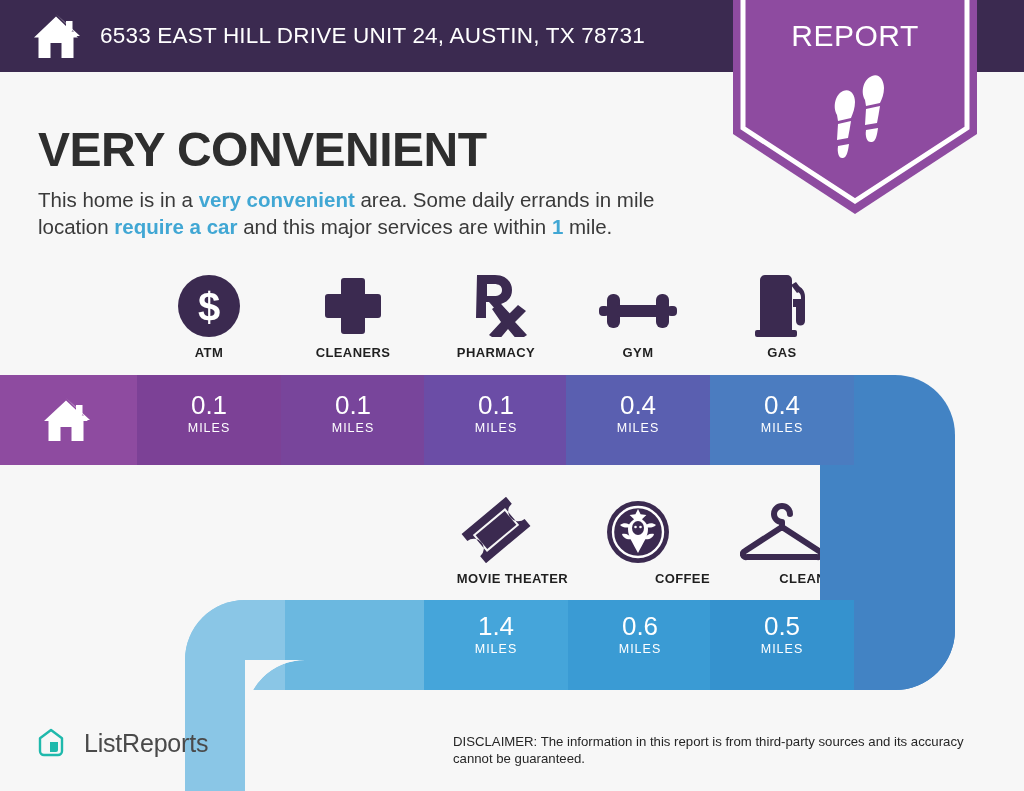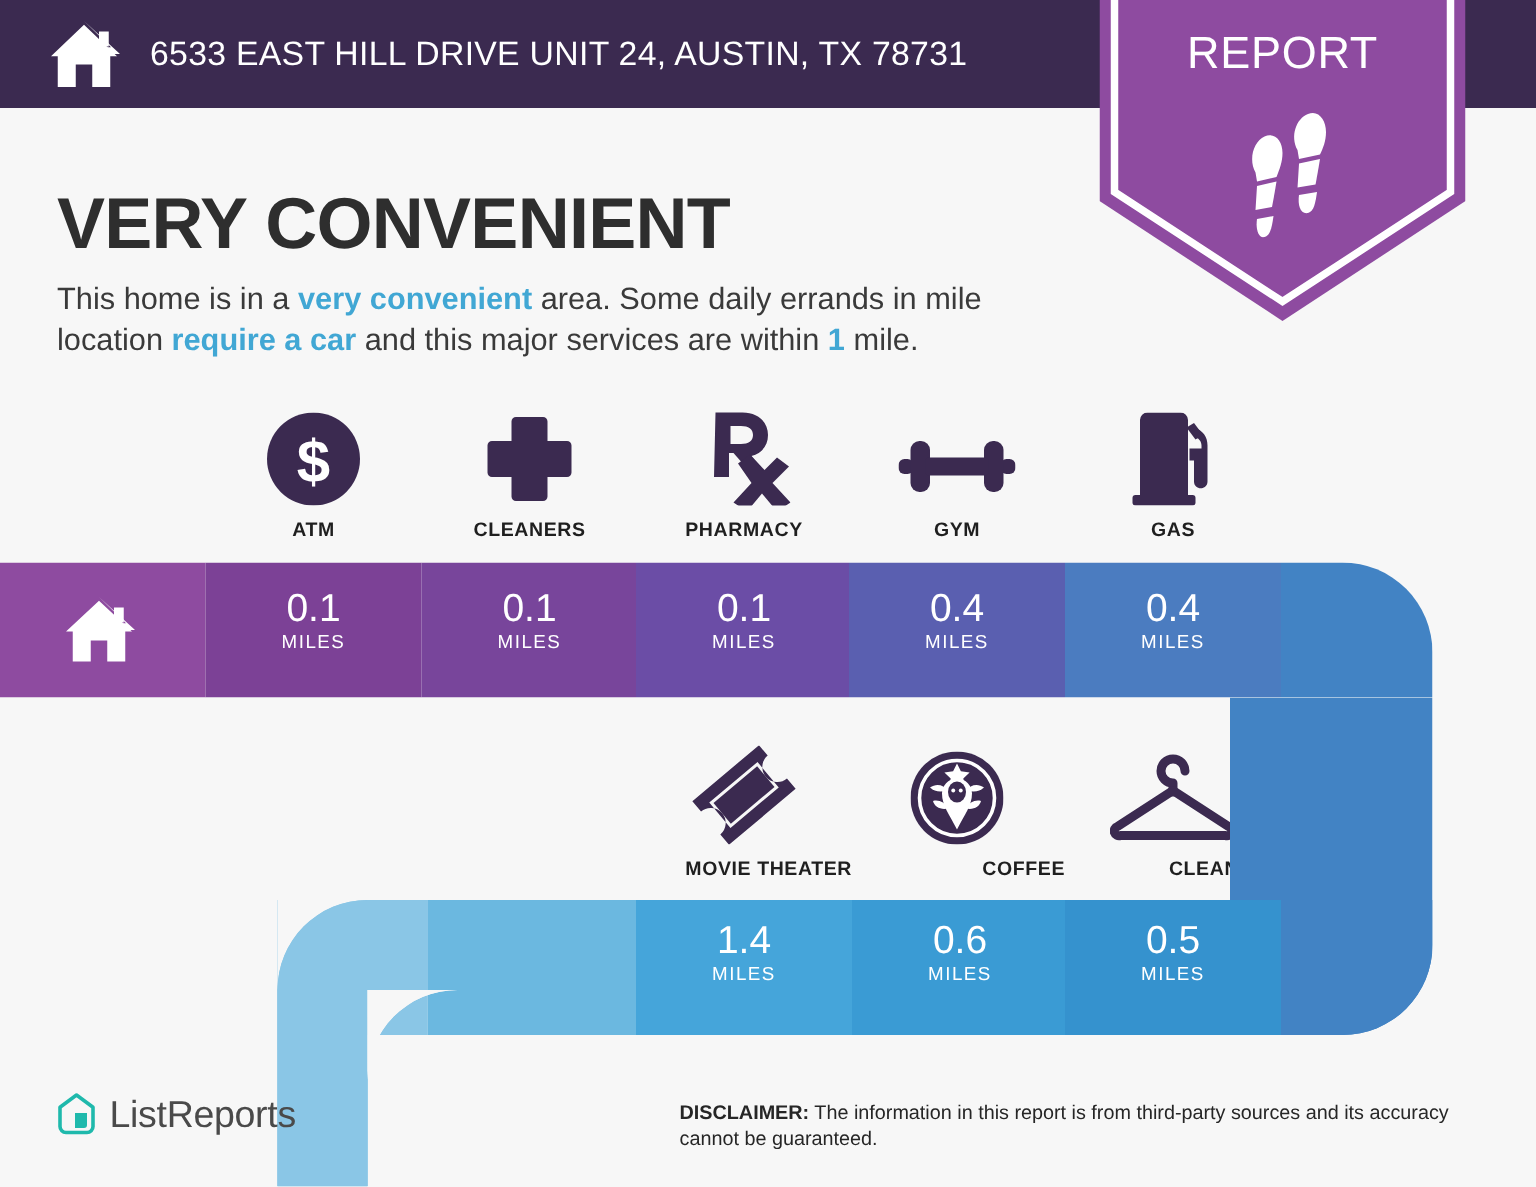--- a/index.html
+++ b/index.html
@@ -75,28 +75,28 @@
   .bar-val{
     position:absolute; width:144px; text-align:center; color:#ffffff;
     pointer-events:none;
   }
   .bar-num{ font-size:26px; line-height:30px; font-weight:400; }
   .bar-unit{ font-size:12.5px; letter-spacing:1px; font-weight:400; margin-top:1px; }
 
   
   #brand{
     position:absolute; left:38px; top:728px;
-    display:flex; align-items:center; gap:9px;
+    display:flex; align-items:center; gap:20px;
   }
   #brand-name{ font-size:25px; color:#4a4a4a; letter-spacing:-0.2px; }
   #disclaimer{
     position:absolute; left:453px; top:733px; width:545px;
     font-size:13.2px; line-height:17px; color:#262626;
   }
-  #disclaimer b{ font-weight:bold; }
+  #disclaimer b{ font-weight:normal; }
 </style>
 </head>
 <body>
 
 <div id="header-bar">
   <svg id="header-home-icon" viewBox="0 0 52 52">
     <path fill="#ffffff" d="M26 4 L50 26 L43 26 L43 30 L37 30 L37 21.5 L44 21.5 L26 4 Z"></path>
     <path fill="#ffffff" d="M26 6.5 L48 27.5 L43.5 27.5 L43.5 48 L31.5 48 L31.5 33 L20.5 33 L20.5 48 L8.5 48 L8.5 27.5 L4 27.5 Z"></path>
     <rect fill="#ffffff" x="36" y="11" width="6.5" height="10"></rect>
   </svg>

